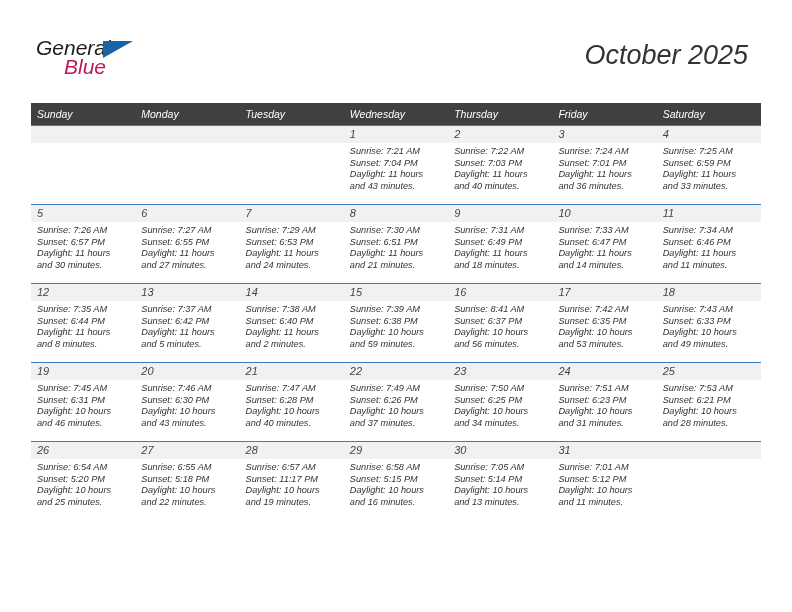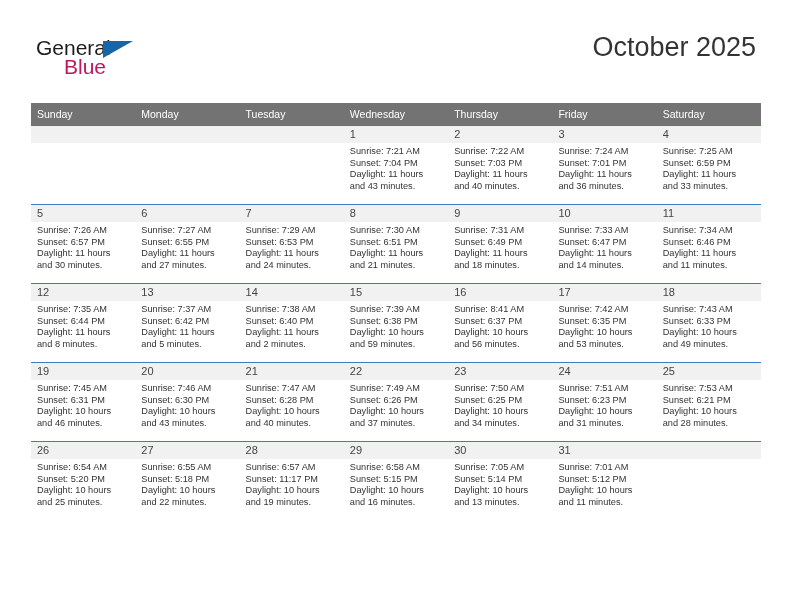--- a/index.html
+++ b/index.html
@@ -14,20 +14,21 @@
     font-family: "Liberation Sans", sans-serif;
     color: #222222;
     overflow: hidden;
   }
 
   .page {
     position: relative;
     width: 792px;
     height: 612px;
     box-sizing: border-box;
+    font-style: italic;
   }
 
   
   .header {
     position: absolute;
     left: 0;
     top: 0;
     width: 792px;
     height: 92px;
   }
@@ -71,41 +72,41 @@
     right: 36px;
     top: 30px;
     text-align: right;
   }
   .cal-title {
     font-size: 27px;
     color: #333333;
     line-height: 34px;
     white-space: nowrap;
     font-weight: normal;
-    margin: 0;
+    margin: 8px;
   }
   .cal-subtitle {
     font-size: 14.5px;
     color: #333333;
     line-height: 22px;
     margin-top: 4px;
     white-space: nowrap;
   }
 
   
   .calendar {
     position: absolute;
     left: 31px;
     top: 103px;
     width: 730px;
     border-collapse: collapse;
     table-layout: fixed;
   }
   .calendar th {
-    background: #737373;
+    background: #404040;
     color: #ffffff;
     font-size: 10.5px;
     font-weight: normal;
     text-align: left;
     padding: 5px 0 5px 6px;
     height: 11px;
     border: none;
   }
   .calendar td {
     width: 104.28px;

